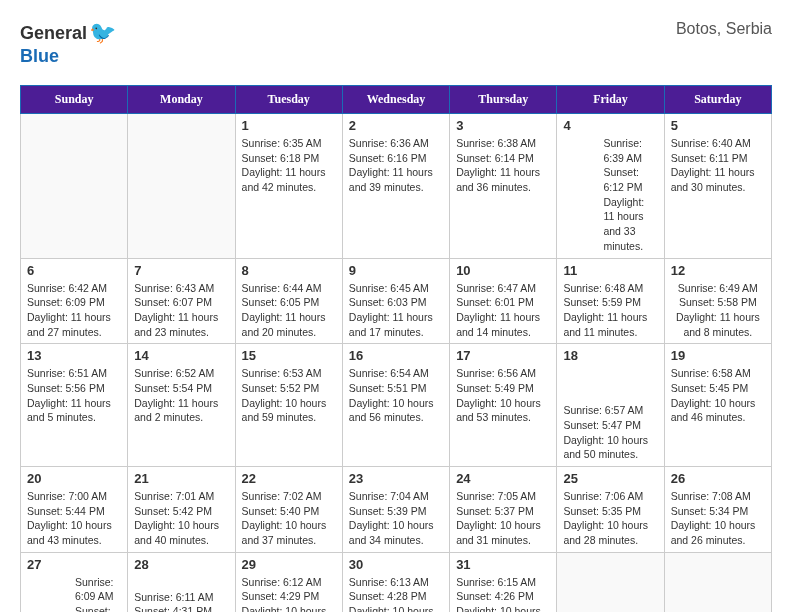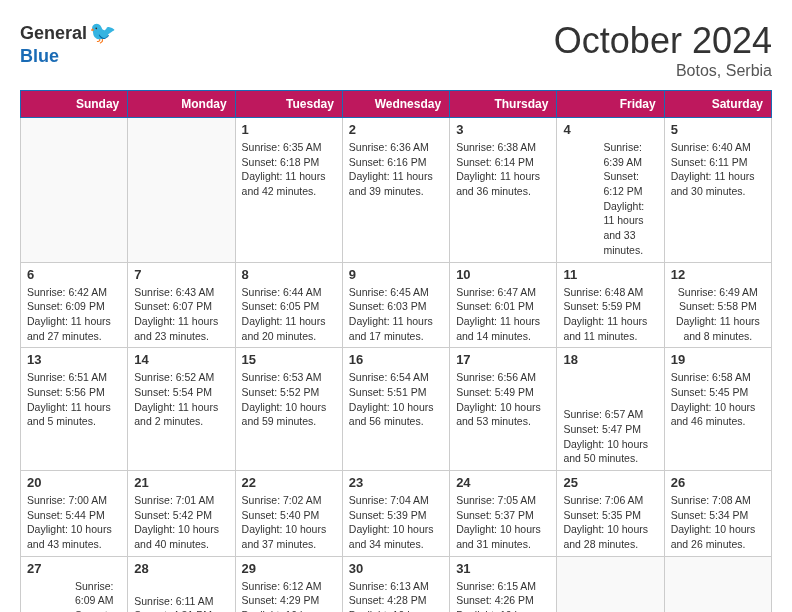--- a/index.html
+++ b/index.html
@@ -7,21 +7,21 @@
       font-family: Arial, sans-serif;
       background: #fff;
       width: 792px;
       min-height: 612px;
       padding: 20px;
     }
     .header {
       display: flex;
       justify-content: space-between;
       align-items: flex-start;
-      margin-bottom: 10px;
+      margin-bottom: 18px;
     }
     .logo {
       display: flex;
       flex-direction: column;
       align-items: flex-start;
     }
     .logo-text {
       display: flex;
       align-items: center;
     }
@@ -51,27 +51,28 @@
     .location {
       font-size: 16px;
       color: #555;
     }
     .calendar {
       width: 100%;
       border-collapse: collapse;
       font-size: 11px;
     }
     .calendar th {
-      background-color: #be185d;
+      background-color: #4c1d95;
       color: #fff;
-      text-align: right;
+      text-align: center;
       padding: 6px 8px;
       font-size: 12px;
       font-weight: bold;
       border: 1px solid #1a6bb5;
+      font-family: Liberation Serif, serif;
     }
     .calendar td {
       border: 1px solid #ccc;
       vertical-align: top;
       padding: 4px 6px;
       width: 107px;
       min-height: 80px;
       background: #fff;
     }
     .calendar td.empty {
@@ -97,21 +98,20 @@
 
 <div class="header">
   <div class="logo">
     <div class="logo-text">
       <span class="logo-general">General</span>
       <span class="logo-bird">🐦</span>
     </div>
     <span class="logo-blue">Blue</span>
   </div>
   <div class="title-block">
-    <div class="month-title">October 2024</div>
     <div class="location">Botos, Serbia</div>
   </div>
 </div>
 
 <table class="calendar">
   <thead>
     <tr>
     <th>Sunday</th>
         <th>Monday</th>
         <th>Tuesday</th>

